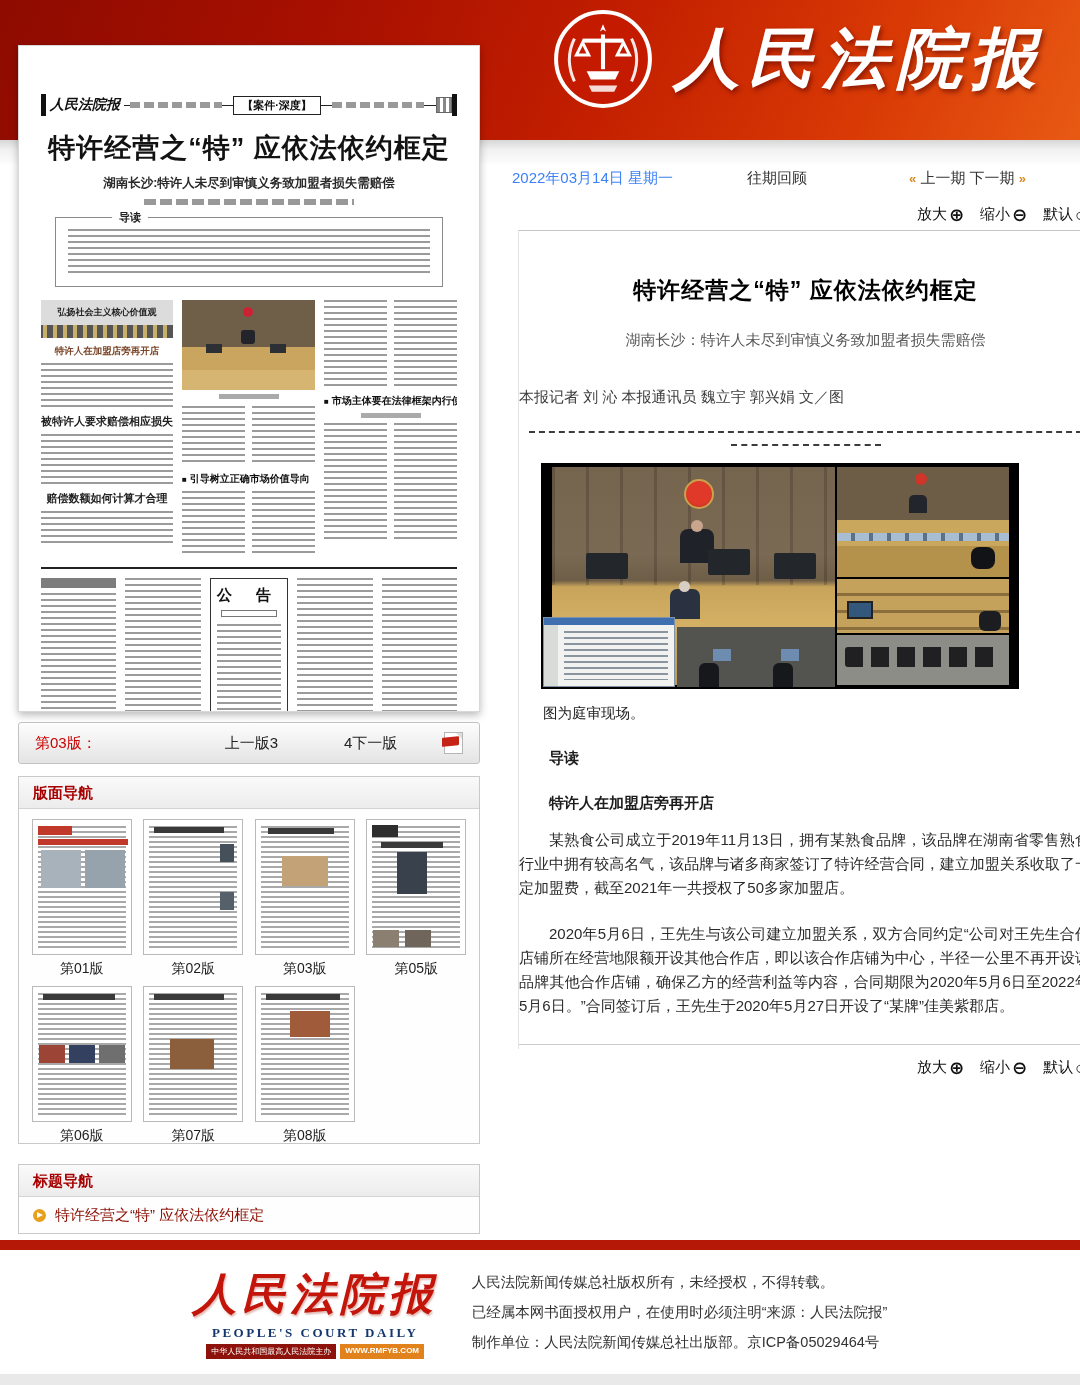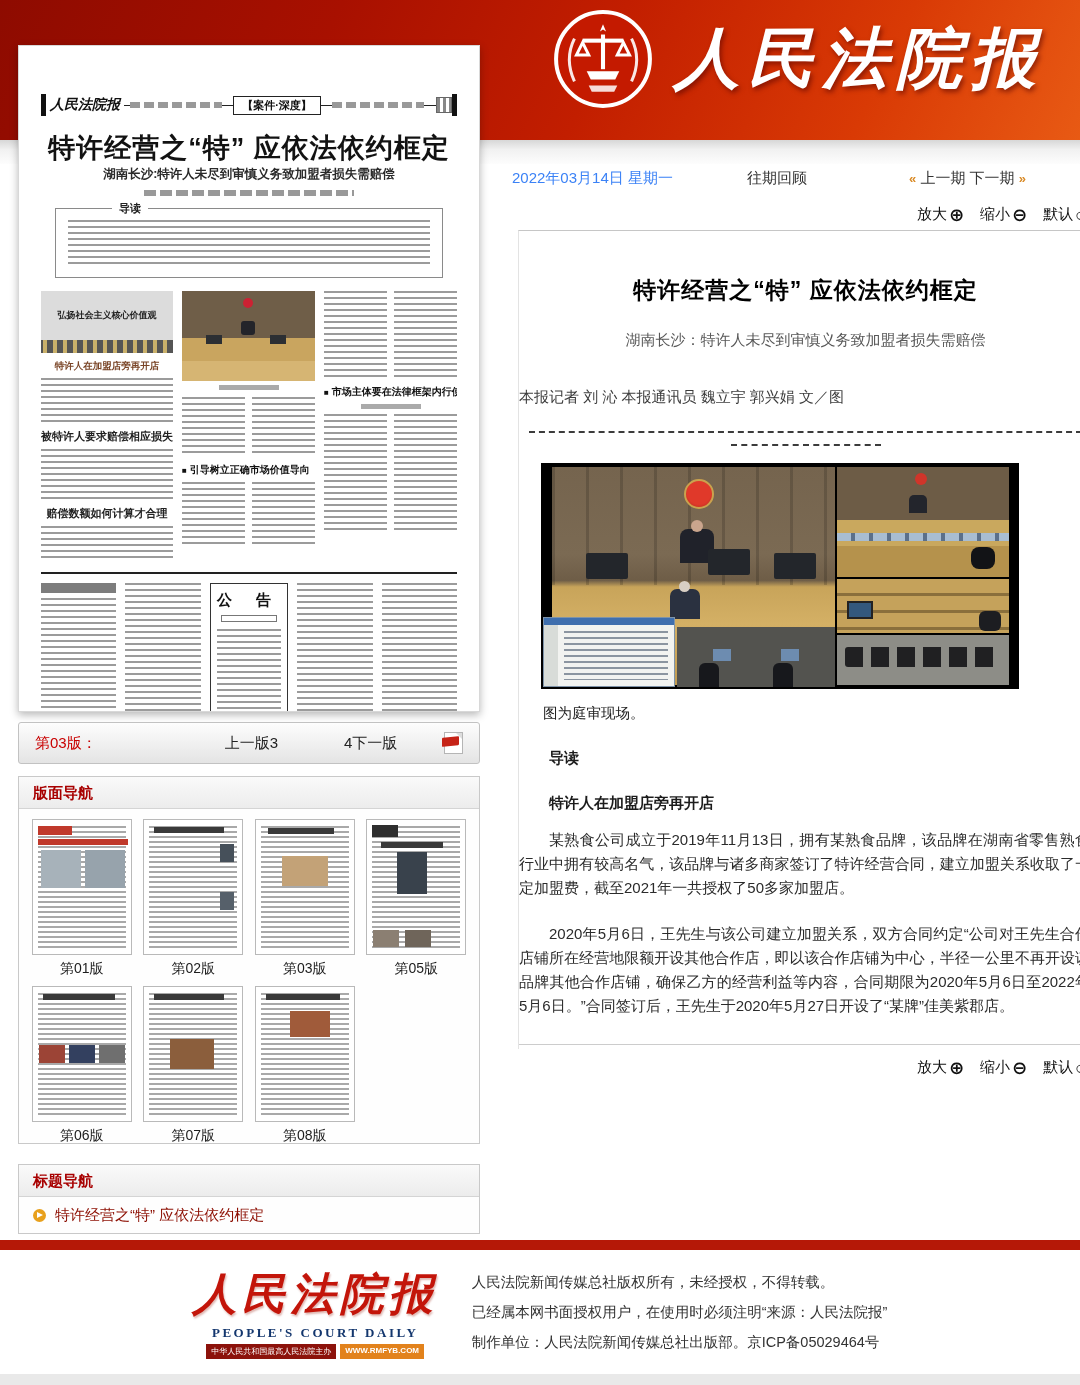--- a/index.html
+++ b/index.html
@@ -38,31 +38,31 @@
   .pp-mast { z-index:1; background:#fff; padding:0 4px; font-family:"DejaVu Serif",serif; font-style:italic;
     font-weight:bold; font-size:14px; color:#111; white-space:nowrap; }
   .pp-meta { z-index:1; height:6px; width:92px; margin:0 6px; background:#fff;
     background-image:repeating-linear-gradient(90deg,#999 0 10px,transparent 10px 14px); }
   .pp-tag { z-index:1; margin:0 auto; background:#fff; border:1.5px solid #222; padding:1px 8px;
     font-size:11px; font-weight:bold; color:#111; white-space:nowrap; }
   .pp-qr { z-index:1; width:16px; height:16px; border:1px solid #666; background:
     repeating-linear-gradient(90deg,#888 0 3px,#fff 3px 6px); margin-left:6px; }
   .pp-headline { margin-top:14px; text-align:center; font-size:27px; font-weight:900; color:#121212;
     letter-spacing:1px; white-space:nowrap; }
-  .pp-subhead { text-align:center; font-size:12.5px; font-weight:bold; color:#2a2a2a; }
+  .pp-subhead { margin-top:9px; text-align:center; font-size:12.5px; font-weight:bold; color:#2a2a2a; }
   .pp-byline { margin:7px auto 0; width:210px; height:6px; background-image:
     repeating-linear-gradient(90deg,#999 0 12px,transparent 12px 16px); }
   .pp-lead { position:relative; margin:12px 14px 0; border:1px solid #8a8a8a; padding:11px 12px 9px; }
   .pp-lead-label { position:absolute; top:-8px; left:56px; background:#fff; padding:0 7px;
     font-size:11px; font-weight:bold; color:#222; }
   .pp-lead .tl { height:48px; }
   .pp-body { display:grid; grid-template-columns:repeat(5,1fr); gap:9px; margin-top:13px; }
   .span2 { grid-column:span 2; }
   .pp-banner1 { font-size:9px; font-weight:bold; color:#222; background:#dcdcdc; text-align:center;
-    padding:18px 0; white-space:nowrap; overflow:hidden; }
+    padding:6px 0; white-space:nowrap; overflow:hidden; }
   .pp-banner2 { height:13px; background:#555; background-image:
     repeating-linear-gradient(90deg,#c9b06a 2px 6px,transparent 6px 12px); }
   .pp-h { margin:7px 0 5px; font-size:9.5px; font-weight:bold; color:#7a4527; text-align:center; white-space:nowrap; overflow:hidden; }
   .pp-h2 { margin:7px 0 5px; font-size:11px; font-weight:bold; color:#222; text-align:center; white-space:nowrap; overflow:hidden; }
   .pp-hl { margin:8px 0 5px; font-size:10px; font-weight:bold; color:#111; white-space:nowrap; overflow:hidden; }
   .pp-hl .sq { font-size:8px; }
   .pp-photo { height:90px; position:relative; overflow:hidden;
     background:linear-gradient(180deg,#6f5e48 0 52%,#c9a55f 52% 78%,#d6b573 78% 100%); }
   .pp-photo .em { position:absolute; left:46%; top:7px; width:10px; height:10px; border-radius:50%; background:#c23; }
   .pp-photo .fg { position:absolute; left:44%; top:30px; width:14px; height:14px; background:#23242a; border-radius:3px; }

